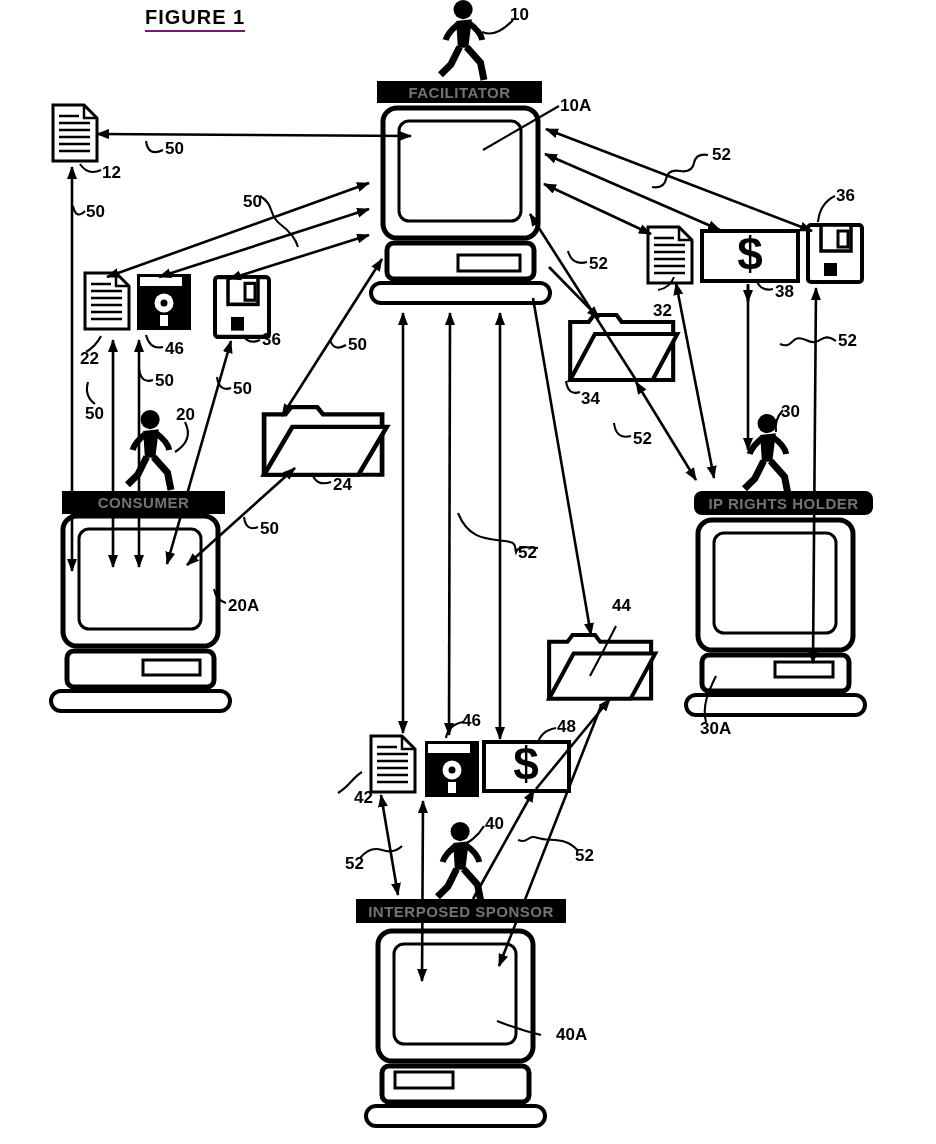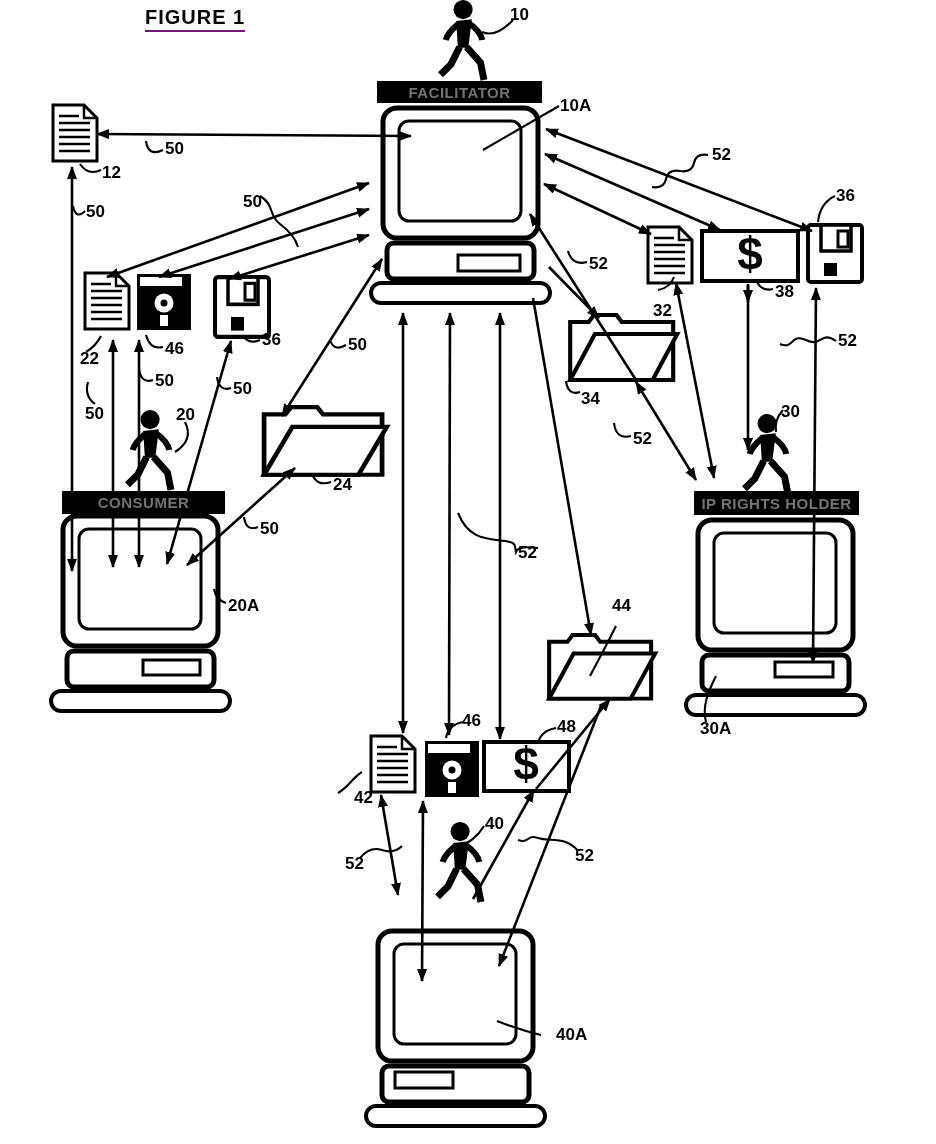--- a/index.html
+++ b/index.html
@@ -209,21 +209,22 @@
     <path class="lead" d="M360,858 q10,-12 22,-8 q12,4 20,-4"></path>
     <path class="lead" d="M578,851 C566,836 550,842 538,838 C526,834 530,844 518,840"></path>
     <path class="lead" d="M541,1035 Q520,1030 497,1021"></path>
   </g>
 </svg>
 
 <div class="fig-title">FIGURE 1</div>
 
 <div class="bar" style="left:377px;top:81px;width:165px;height:22px;">FACILITATOR</div>
 <div class="bar" style="left:62px;top:491px;width:163px;height:23px;">CONSUMER</div>
-<div class="bar" style="left:694px;top:491px;width:165px;height:24px;">IP RIGHTS HOLDER</div>
+<div class="bar" style="left:694px;top:491px;width:179px;height:24px;border-radius:8px;">IP RIGHTS HOLDER</div>
+<div class="bar" style="left:356px;top:899px;width:210px;height:24px;">INTERPOSED SPONSOR</div>
 
 <span class="ref" style="left:510px;top:5px;">10</span>
 <span class="ref" style="left:560px;top:96px;">10A</span>
 <span class="ref" style="left:102px;top:163px;">12</span>
 <span class="ref" style="left:165px;top:139px;">50</span>
 <span class="ref" style="left:86px;top:202px;">50</span>
 <span class="ref" style="left:243px;top:192px;">50</span>
 <span class="ref" style="left:348px;top:335px;">50</span>
 <span class="ref" style="left:80px;top:349px;">22</span>
 <span class="ref" style="left:165px;top:339px;">46</span>

